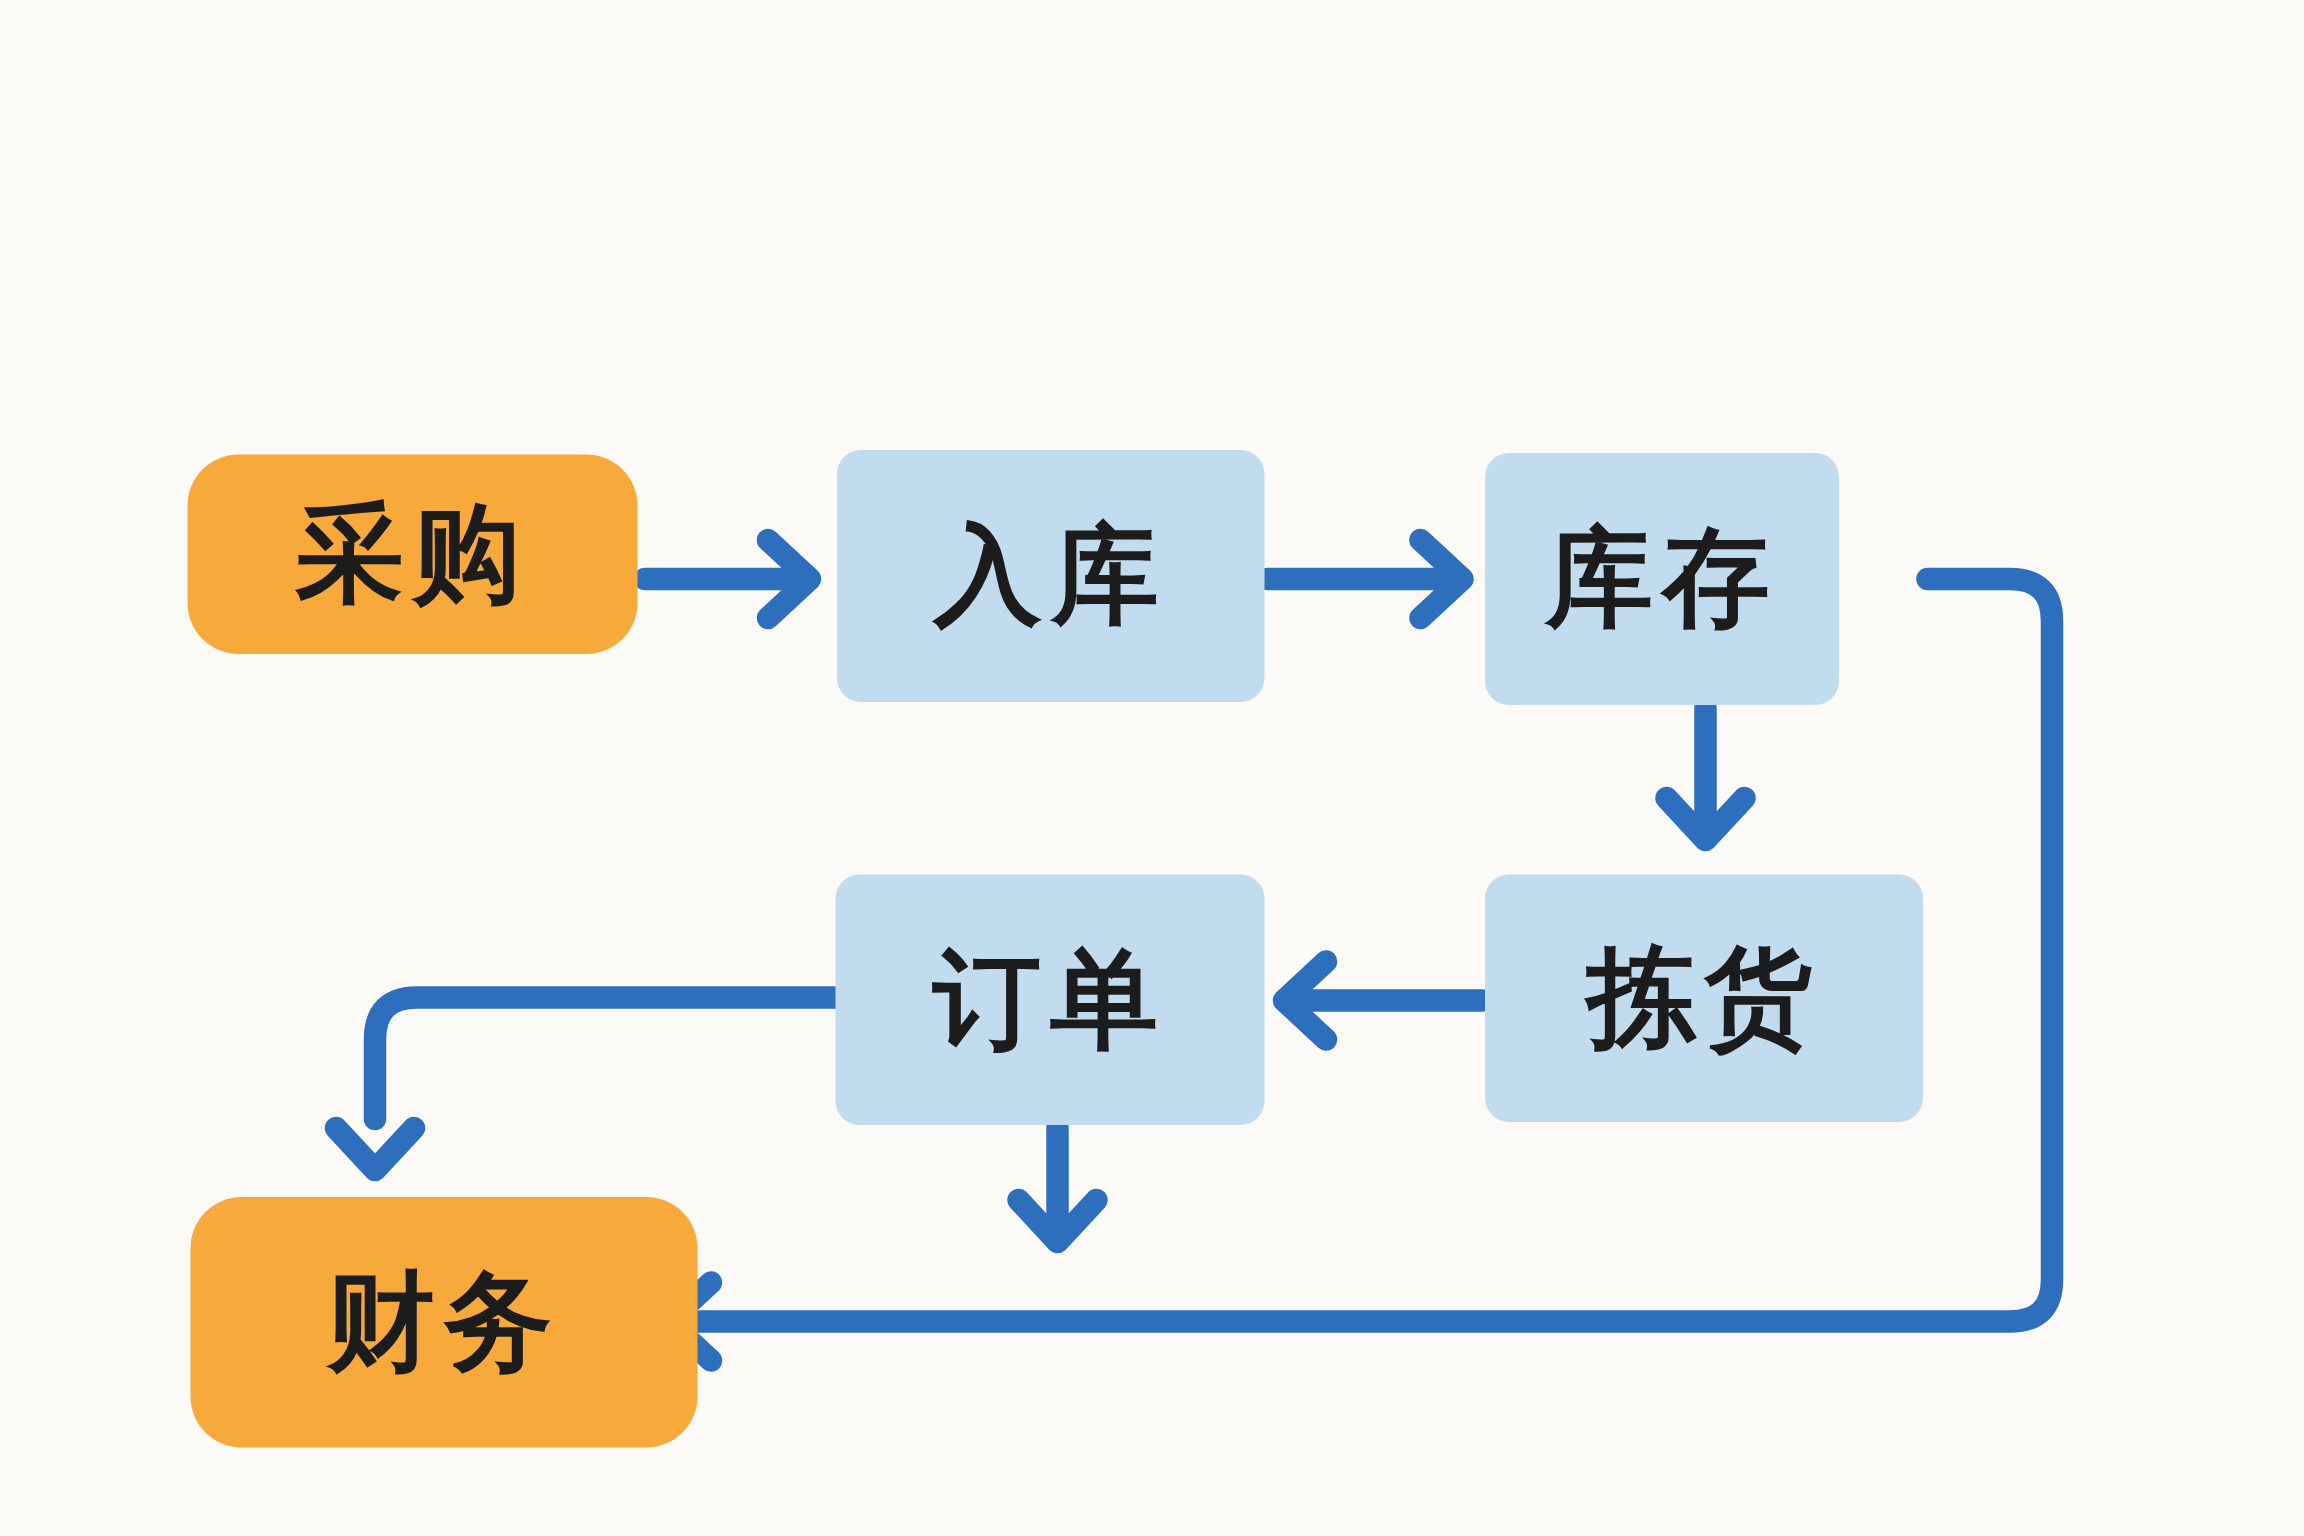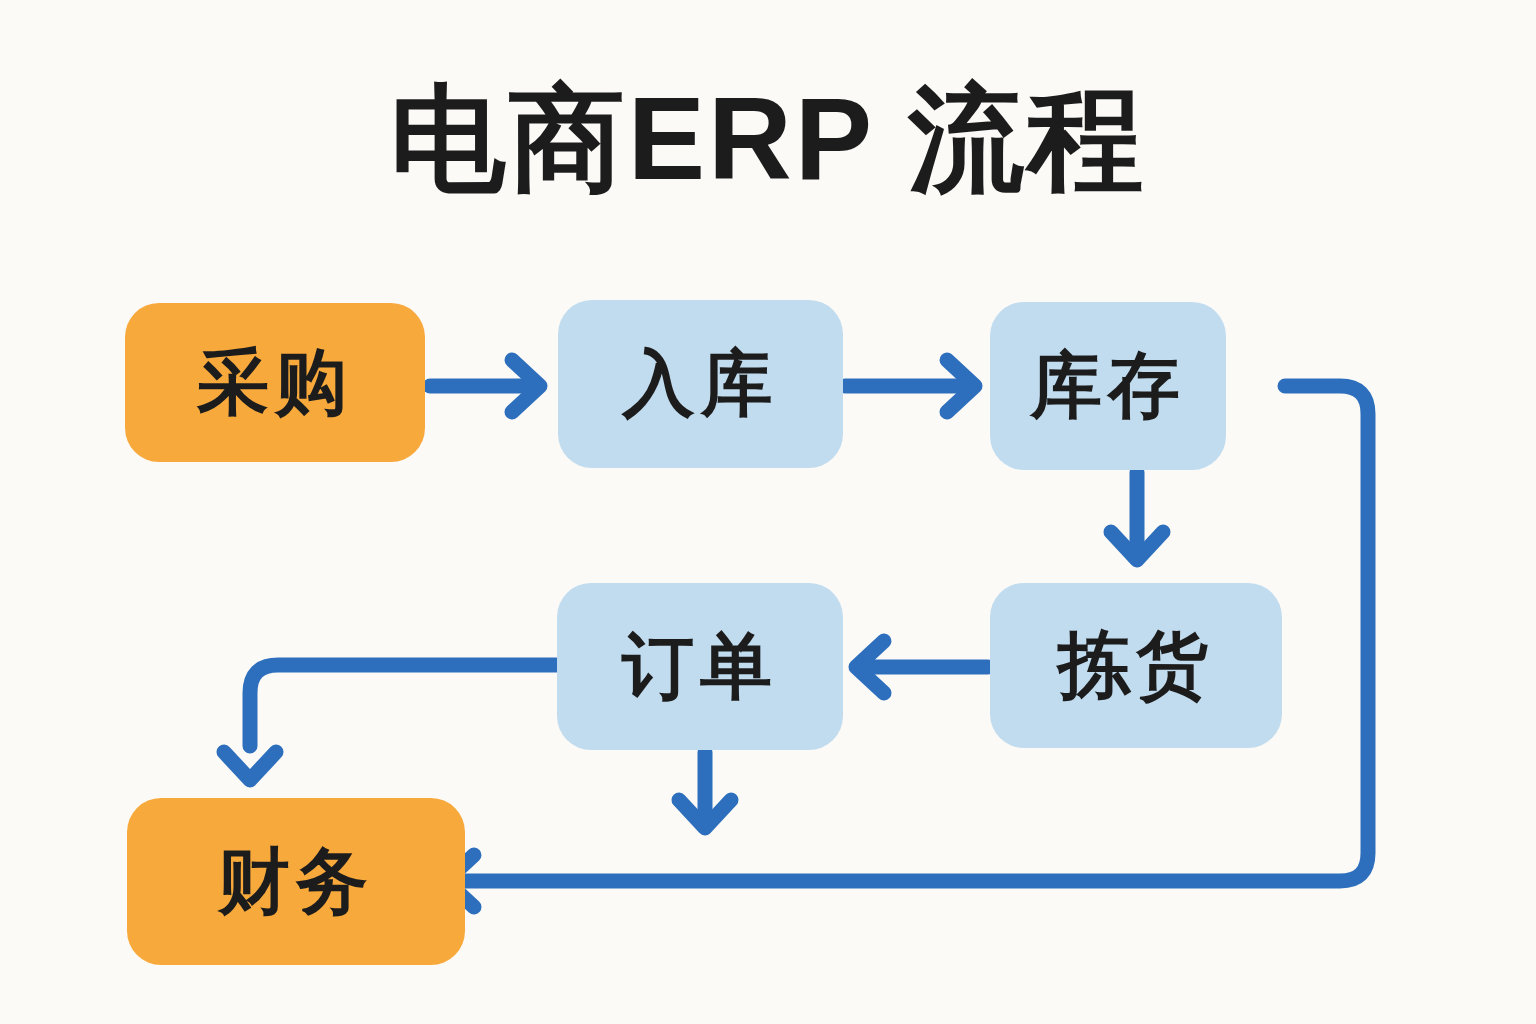--- a/index.html
+++ b/index.html
@@ -43,28 +43,27 @@
     display:flex;
     align-items:center;
     justify-content:center;
     border-radius:34px;
     color:var(--text);
     font-size:72px;
     font-weight:700;
     letter-spacing:6px;
   }
   .node.accent{background:var(--node-accent);}
-  .node.primary{background:var(--node-primary);}
+  .node.primary{background:var(--node-primary);border-radius:16px;}
 </style>
 </head>
 <body>
 
 <div class="canvas">
 
-  <h1 class="title">电商ERP 流程</h1>
 
   <svg class="edges" viewBox="0 0 1536 1024" aria-hidden="true">
 
     <g>
       <path d="M430,386 L524,386"></path>
       <path d="M512,360 L540,386 L512,412"></path>
     </g>
 
     <g>
       <path d="M845,386 L959,386"></path>
@@ -90,21 +89,21 @@
       <path d="M705,752 L705,812"></path>
       <path d="M679,800 L705,828 L731,800"></path>
     </g>
 
     <g>
       <path d="M1285,386 L1340,386 Q1368,386 1368,414 L1368,853 Q1368,881 1340,881 L462,881"></path>
       <path d="M474,855 L446,881 L474,907"></path>
     </g>
   </svg>
 
-  <div class="node accent" style="left:125px;top:303px;width:300px;height:159px">
+  <div class="node accent" style="left:125px;top:303px;width:300px;height:133px">
     <span>采购</span>
   </div>
   <div class="node primary" style="left:558px;top:300px;width:285px;height:168px">
     <span>入库</span>
   </div>
   <div class="node primary" style="left:990px;top:302px;width:236px;height:168px">
     <span>库存</span>
   </div>
   <div class="node primary" style="left:990px;top:583px;width:292px;height:165px">
     <span>拣货</span>

